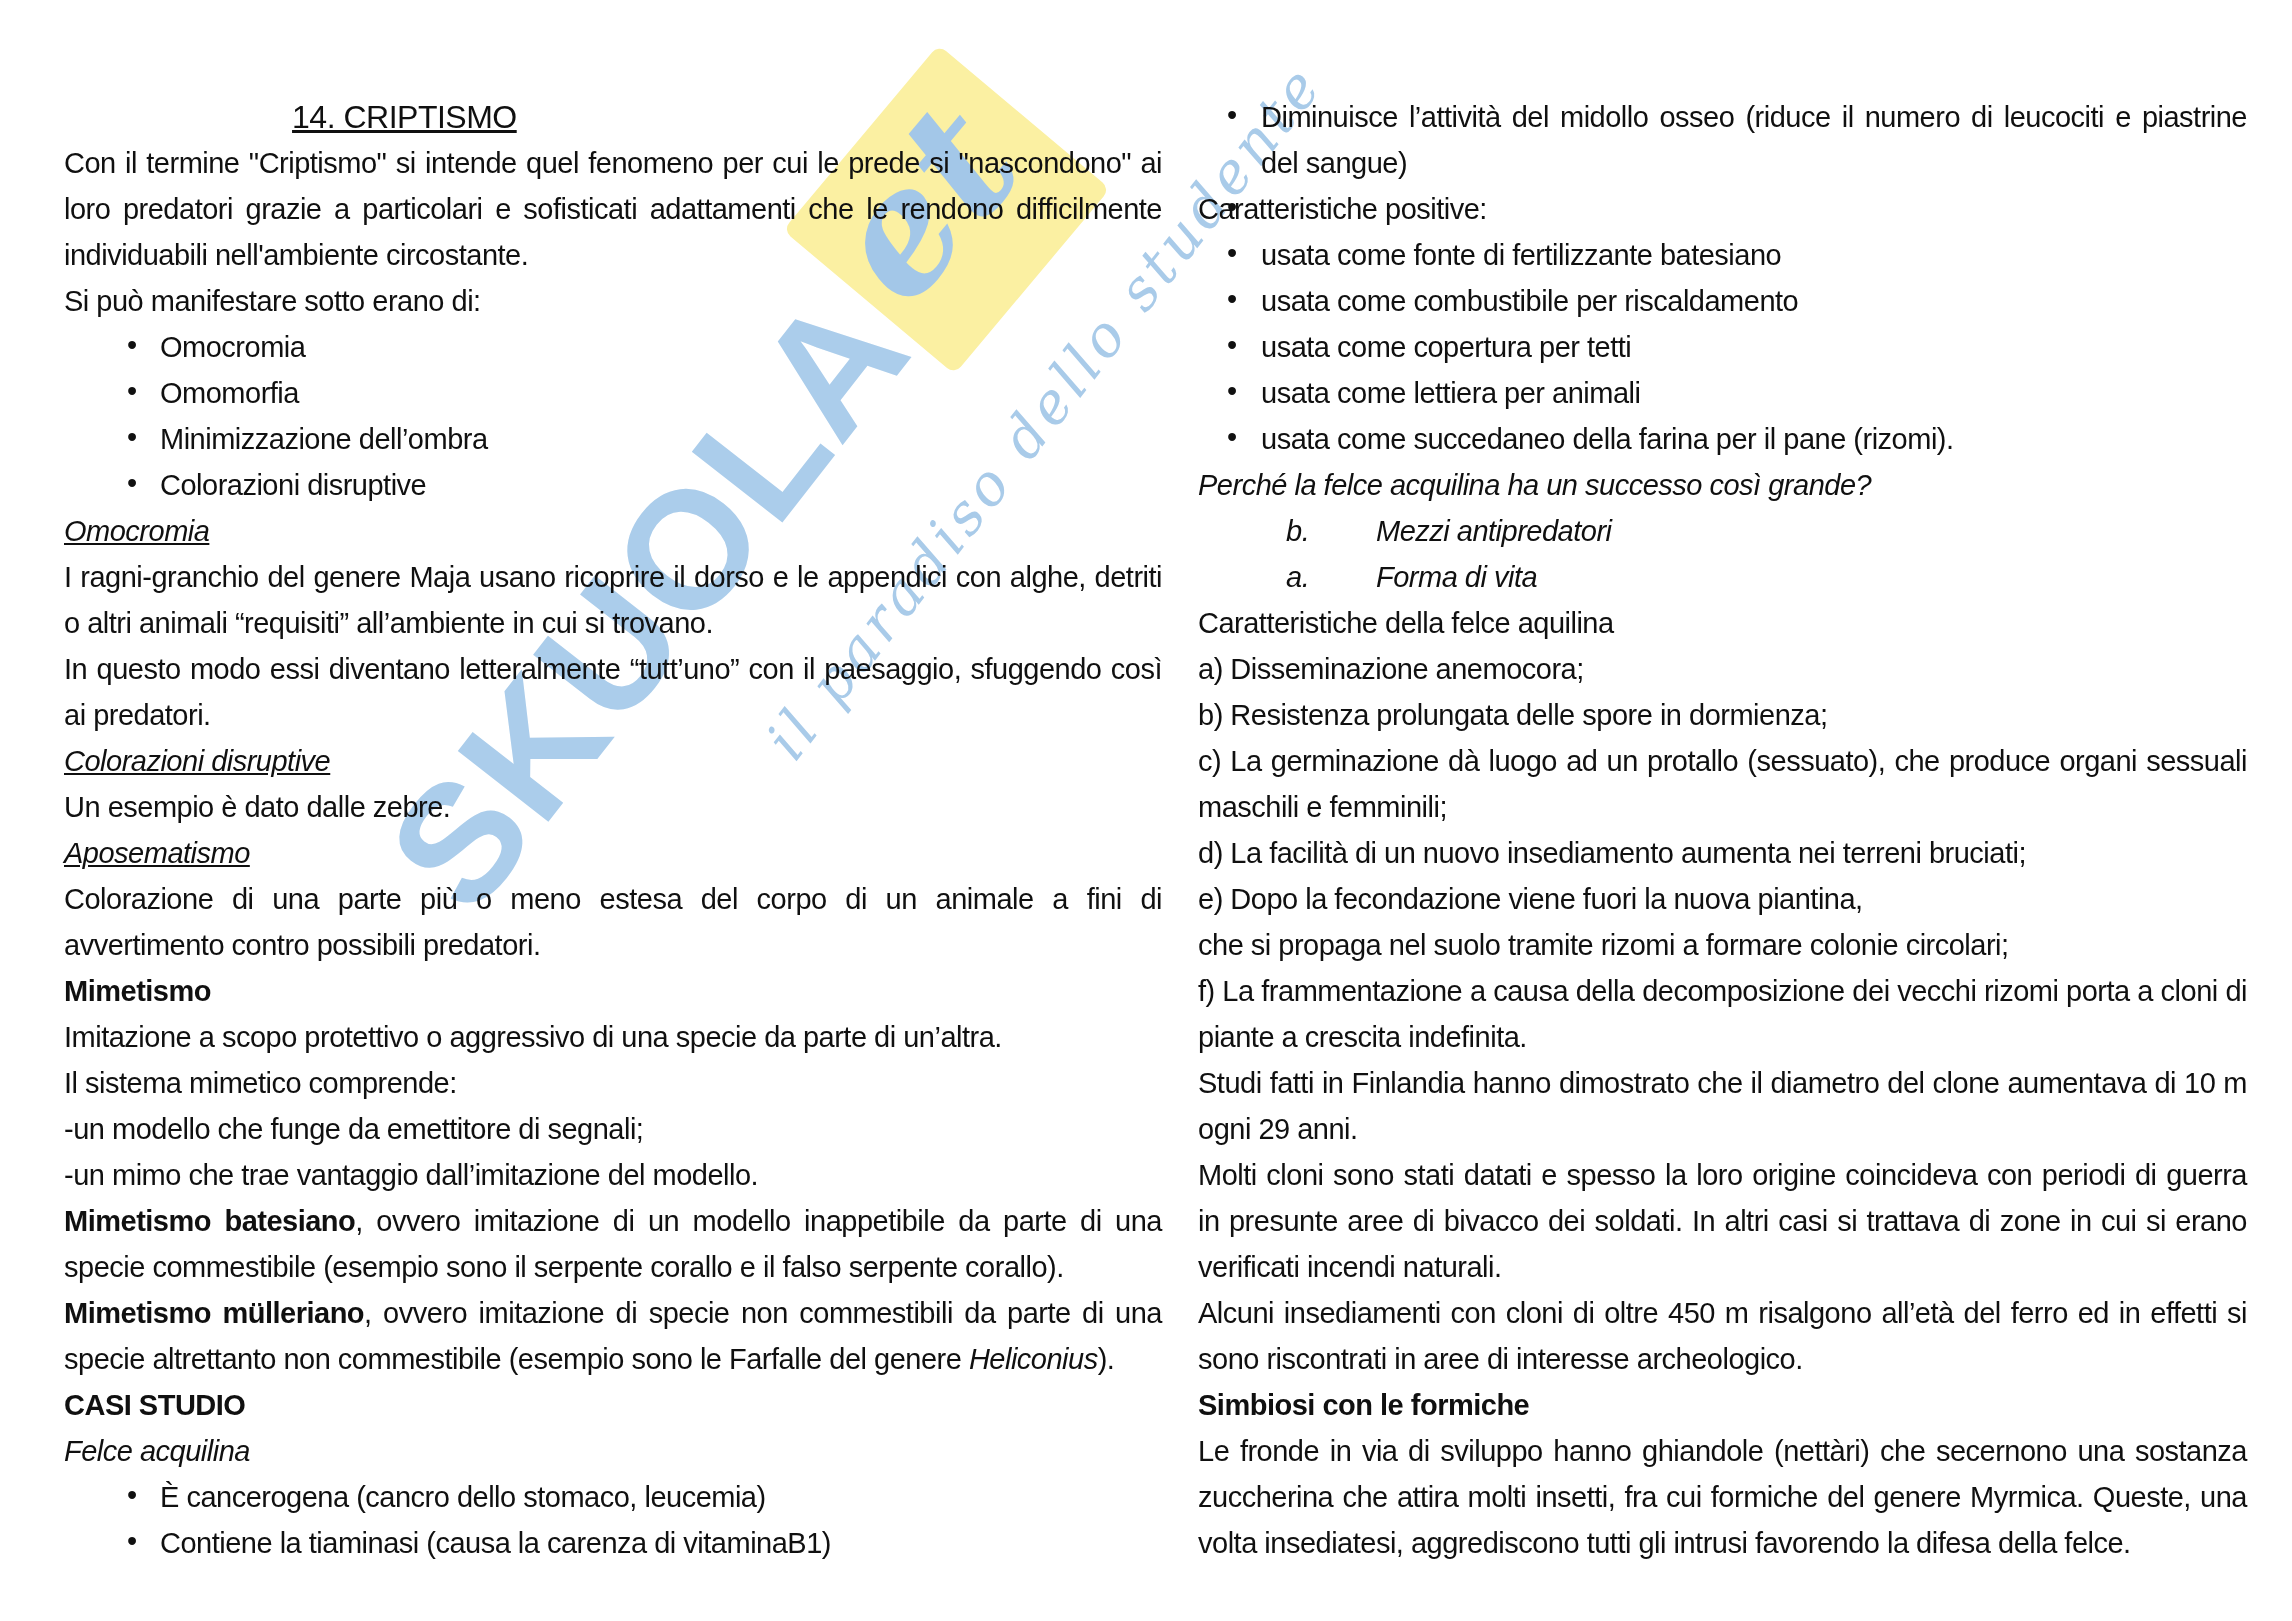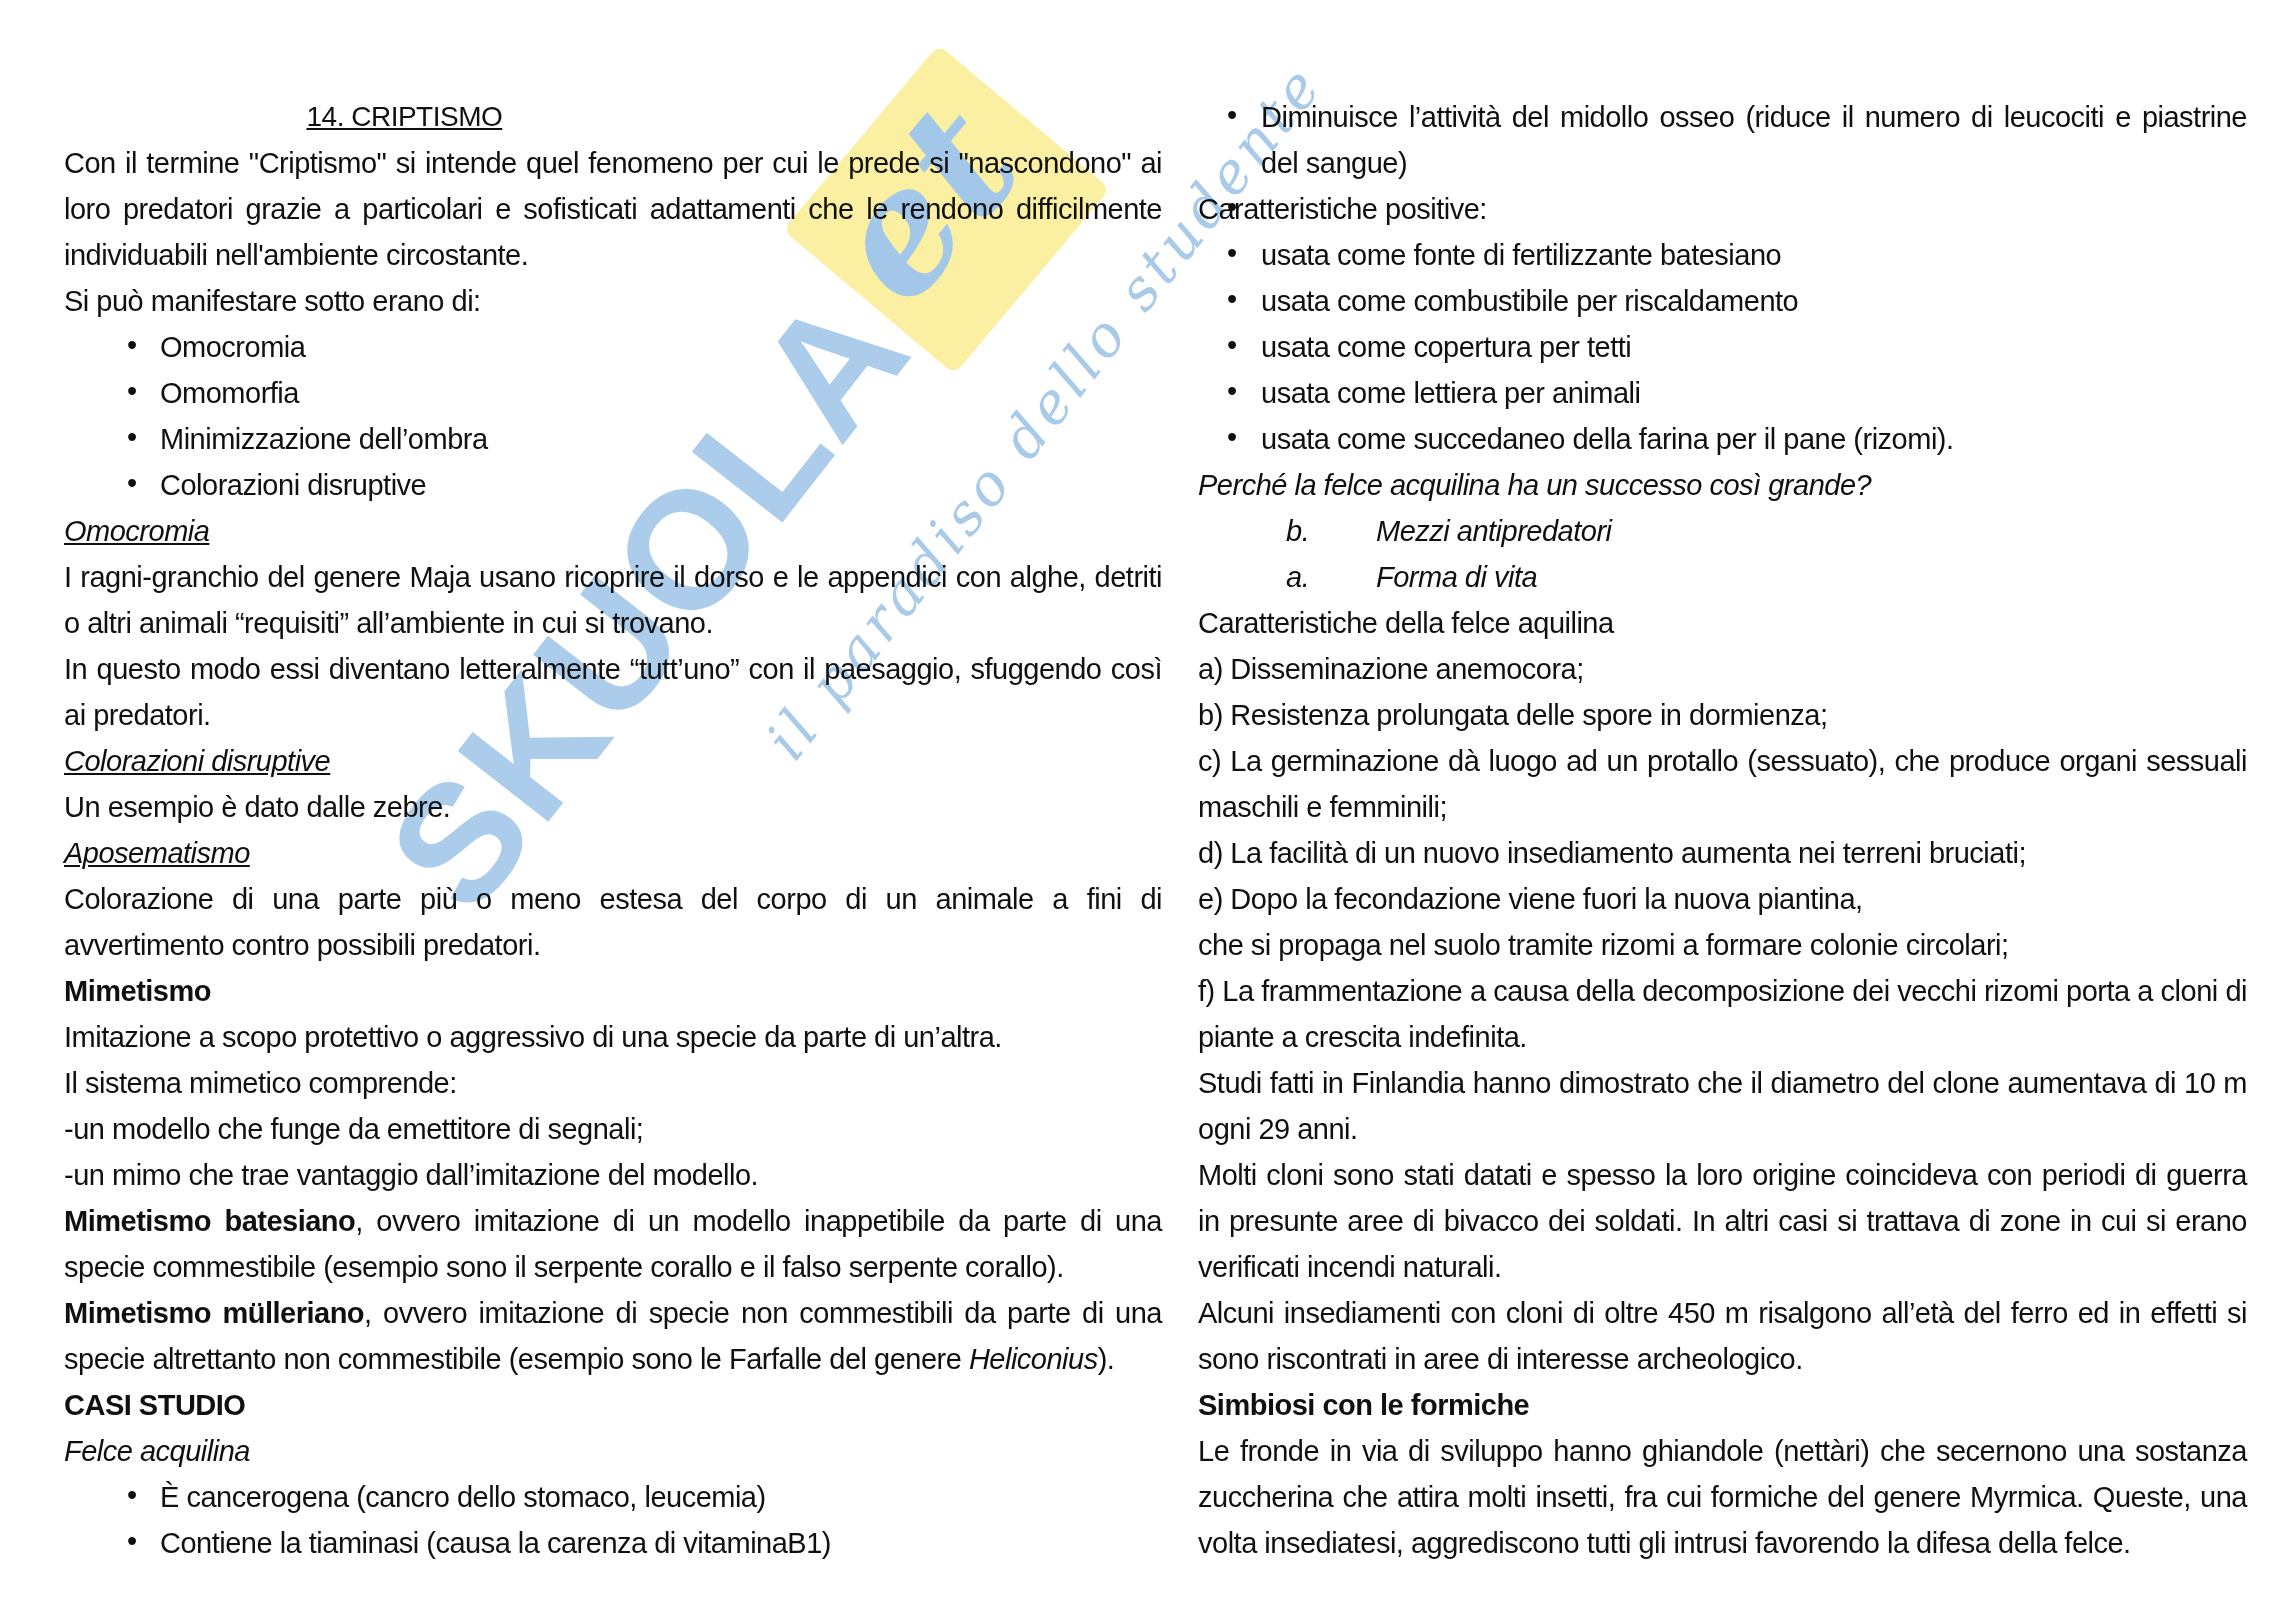--- a/index.html
+++ b/index.html
@@ -26,21 +26,21 @@
     font-family:"DejaVu Serif",serif;font-style:italic;
     font-size:57px;color:#a9cbe9;letter-spacing:4.9px;margin-top:29px;margin-left:323px;
   }
 
   
   .col{position:absolute;top:94px;z-index:1;font-size:29px;line-height:46px;letter-spacing:-0.5px;}
   .col-left{left:64px;width:1098px;}
   .col-right{left:1198px;width:1049px;}
   p{margin:0;}
   .just{text-align:justify;}
-  .title{width:62%;text-align:center;text-decoration:underline;font-size:28px;}
+  .title{width:62%;text-align:center;text-decoration:underline;font-size:32px;}
   .hi{font-style:italic;text-decoration:underline;}
   .hb{font-weight:bold;}
   .it{font-style:italic;}
   b{font-weight:bold;}
   i{}
 
   .bullet{position:relative;}
   .bl{padding-left:96px;}
   .bl>.dot{position:absolute;left:63px;top:-2px;}
   .br{padding-left:63px;}

